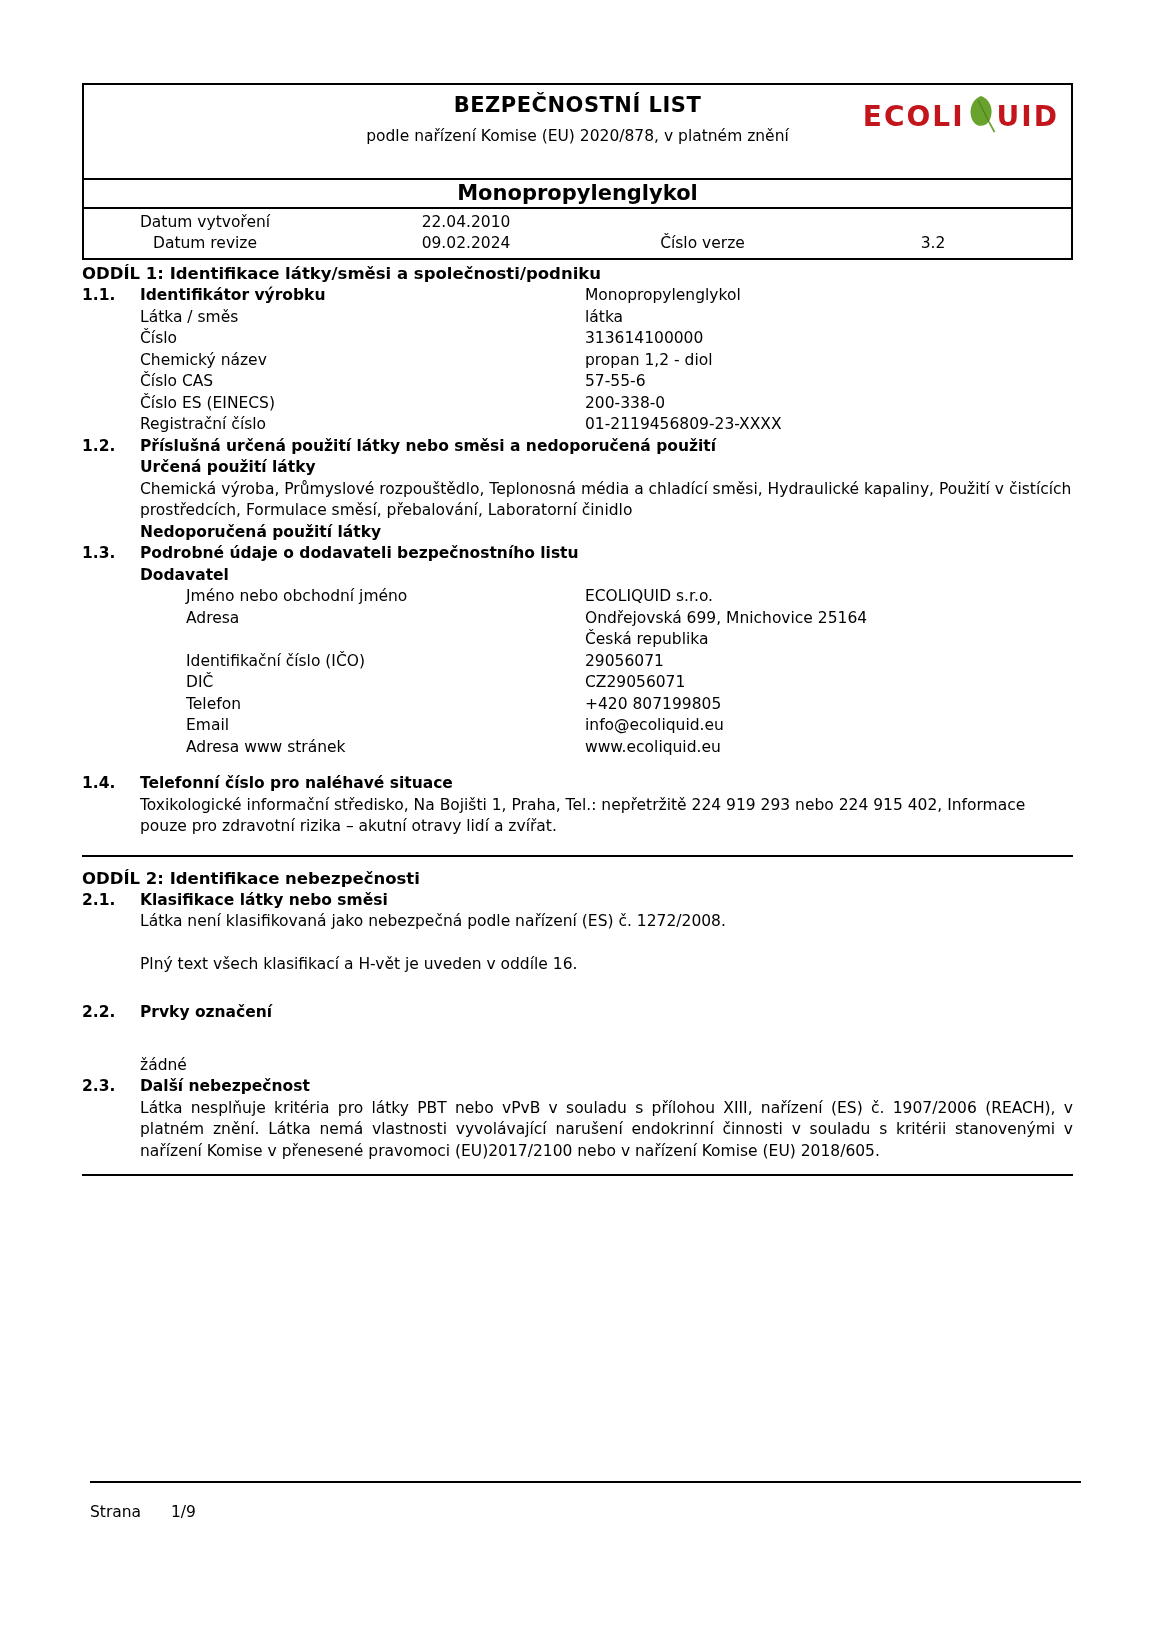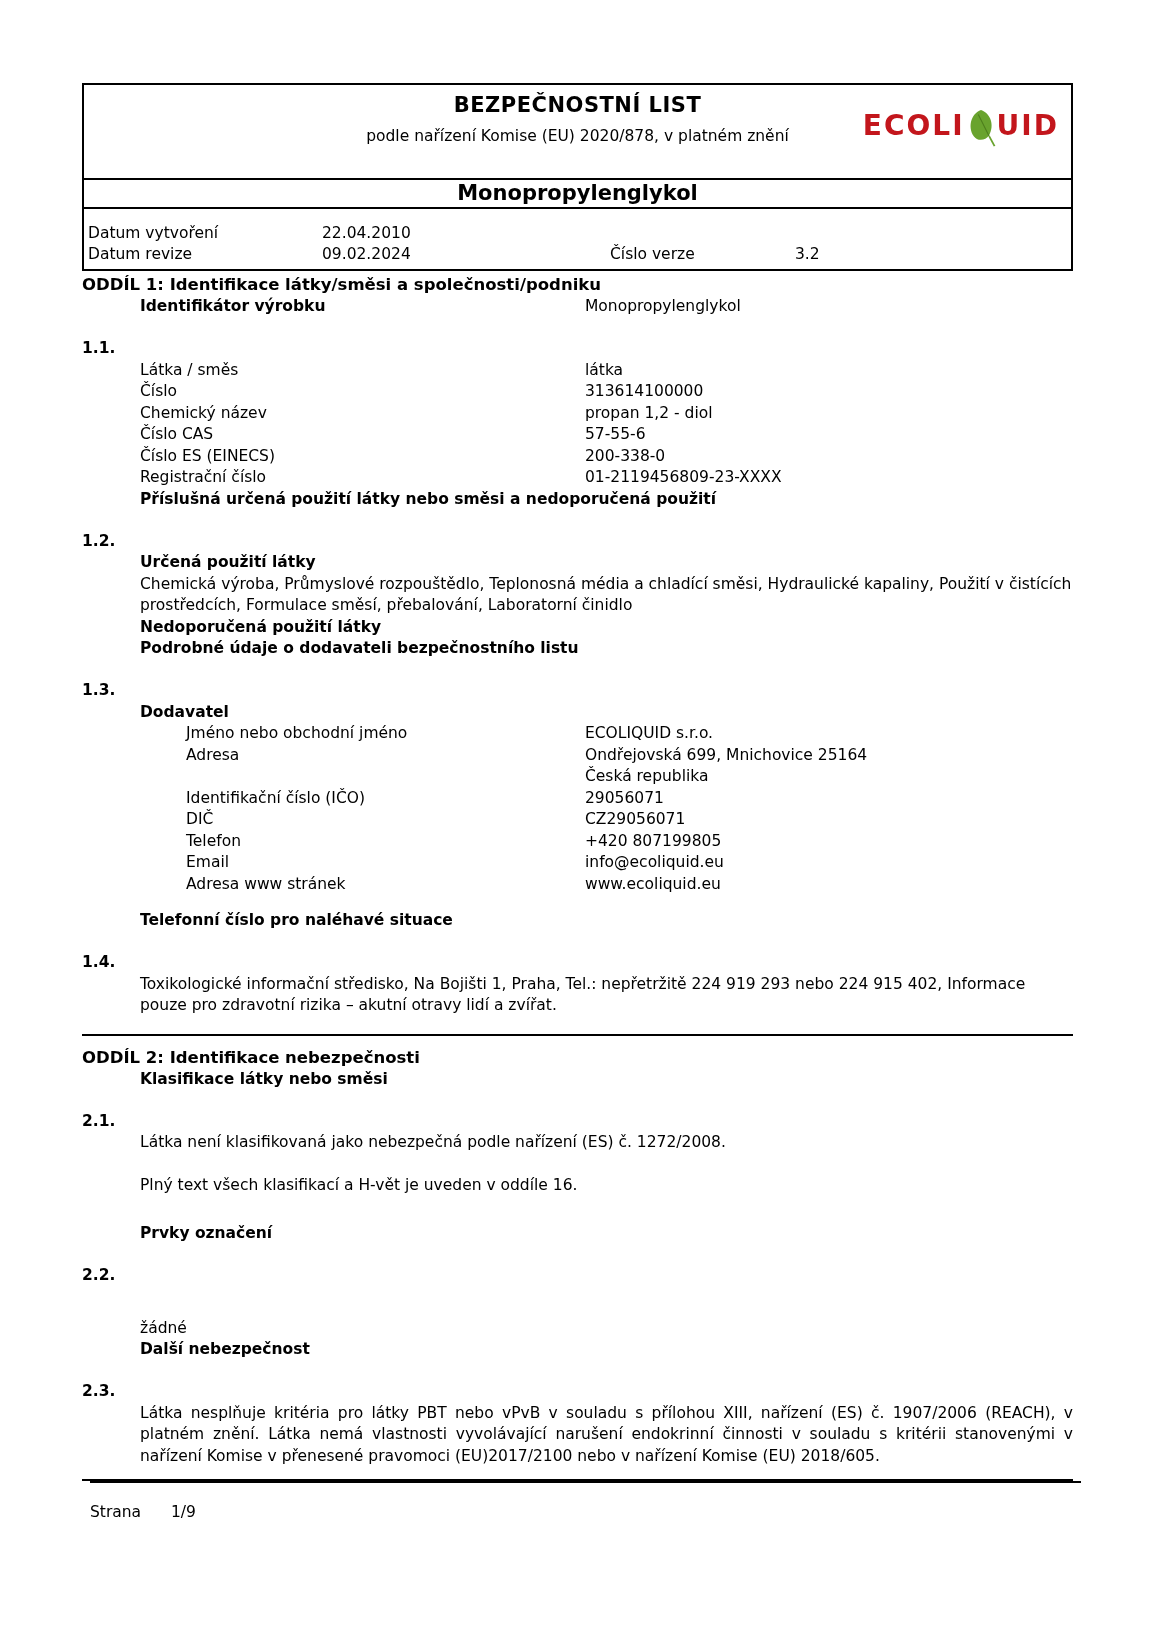--- a/index.html
+++ b/index.html
@@ -12,36 +12,36 @@
     overflow:hidden;
   }
   .content { position:absolute; left:82px; top:83px; width:991px; }
 
   
   .hdr-box { border:2px solid #000; }
   .hdr-top { height:93px; border-bottom:2px solid #000; position:relative; text-align:center; }
   .hdr-title { padding-top:8px; font-size:21px; font-weight:bold; letter-spacing:0.5px; }
   .hdr-subtitle { margin-top:10px; font-size:15.5px; }
   .logo {
-    position:absolute; right:12px; top:27px;
-    display:flex; align-items:flex-start;
+    position:absolute; right:12px; top:13px;
+    display:flex; align-items:center;
     color:var(--logo-red,#c3161c);
     font-weight:bold; font-size:28px; letter-spacing:2px;
     line-height:1;
   }
   .logo svg { width:30px; height:38px; margin:0 1px; transform:translateY(-3px); }
   .hdr-name { height:27px; line-height:27px; border-bottom:2px solid #000;
               font-size:21px; font-weight:bold; text-align:center; }
-  .hdr-meta { padding:14px 0 4px 4px; }
+  .hdr-meta { padding:3px 0 4px 4px;text-align:center; }
   .meta-row { display:flex; line-height:21px; }
   .mc1 { flex:0 0 234px; } .mc2 { flex:0 0 288px; } .mc3 { flex:0 0 185px; } .mc4 { flex:1; }
 
   
   .row { display:flex; line-height:21.5px; }
-  .cnum { flex:0 0 58px; font-weight:bold;margin-top:42px; }
+  .cnum { flex:0 0 58px; font-weight:bold; }
   .cnum-empty { flex:0 0 58px; }
   .clabel { flex:0 0 445px; }
   .cval { flex:1; }
   .ind2 .clabel { padding-left:46px; box-sizing:border-box; }
   .b { font-weight:bold; }
   .para { margin-left:58px; line-height:21.5px; }
   .just { text-align:justify; }
   .sheading { font-weight:bold; font-size:16.5px; line-height:22px; }
   .sep { border-top:2px solid #000; height:0; }
 

